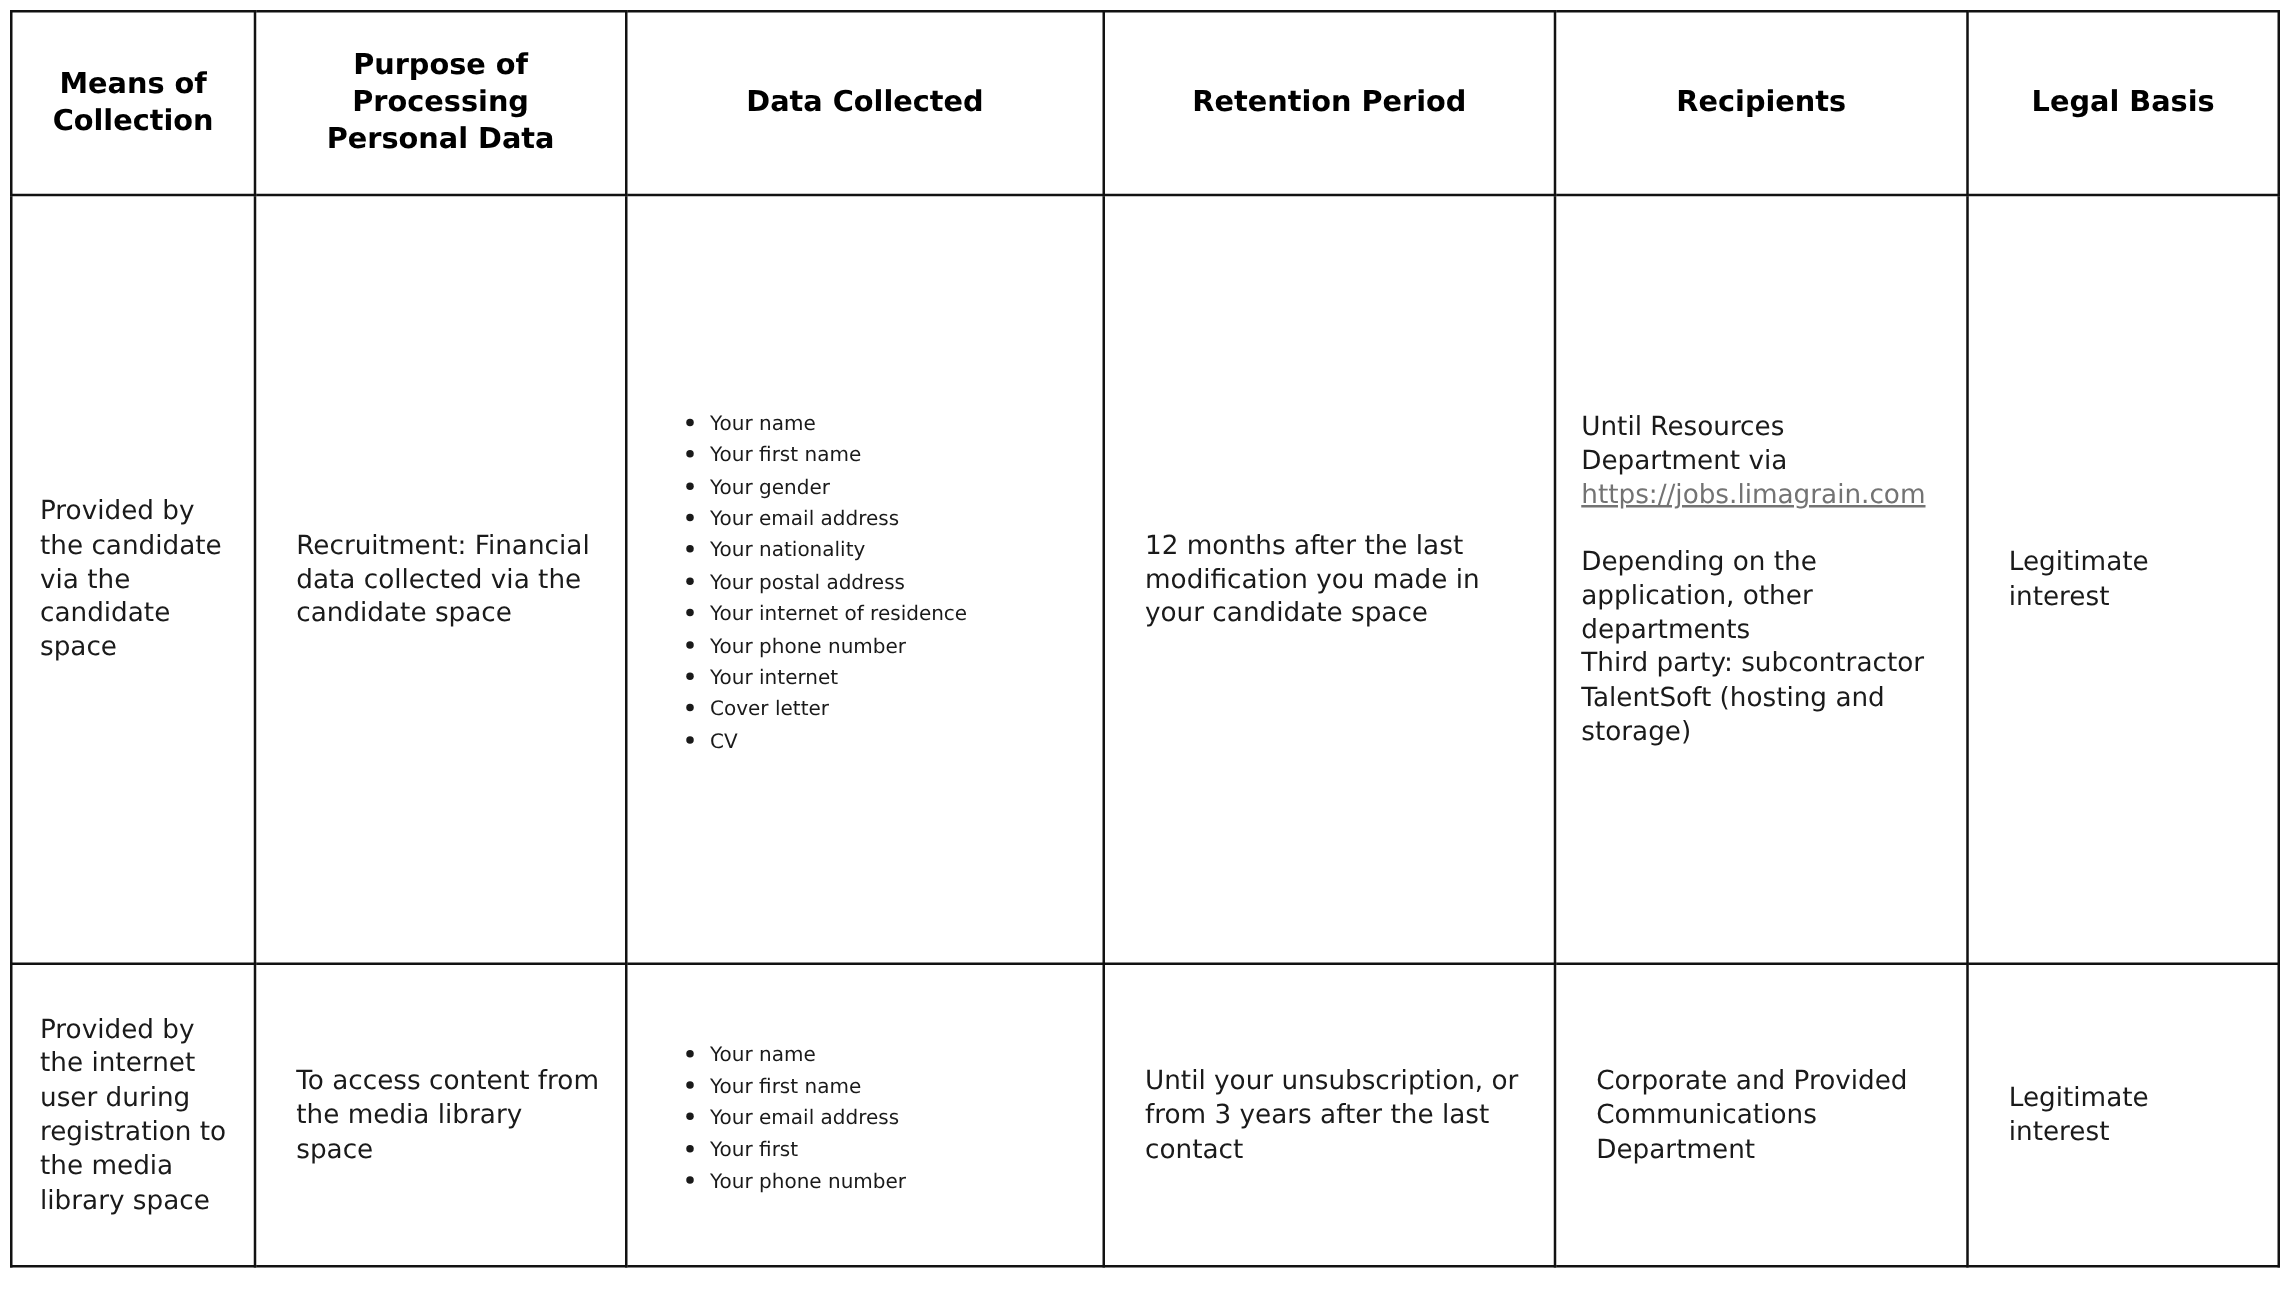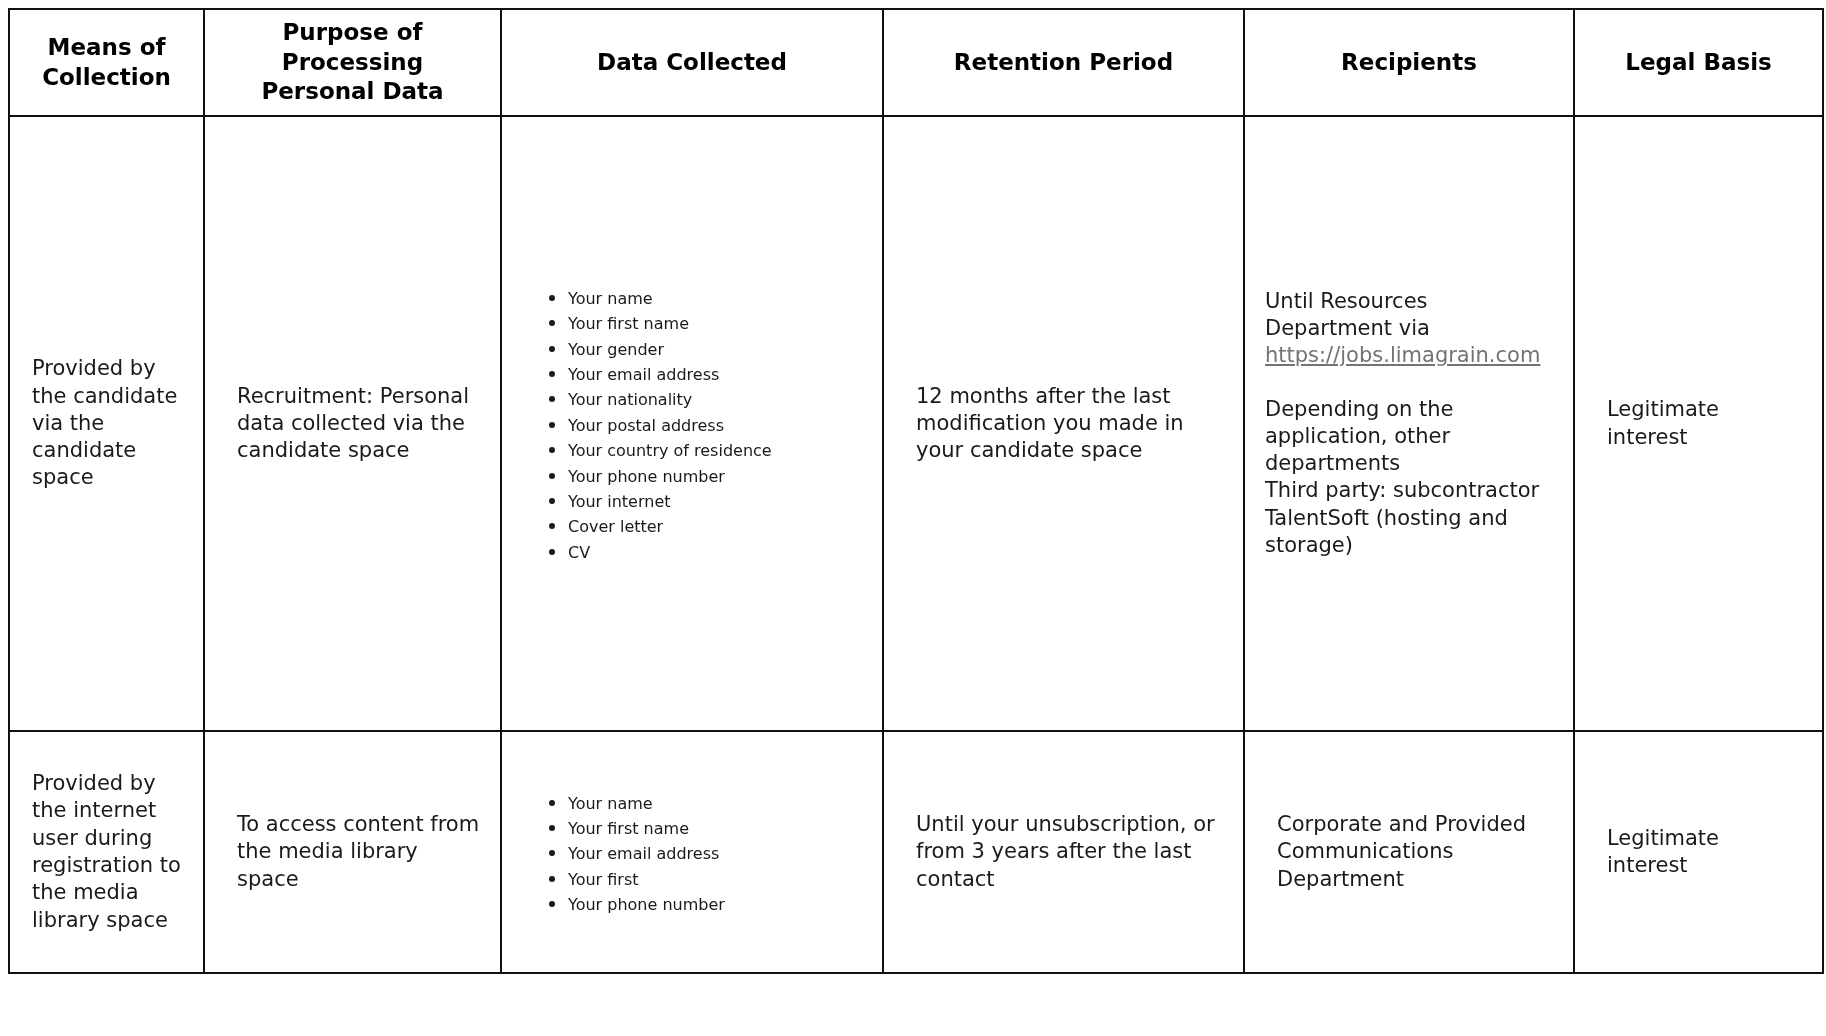--- a/index.html
+++ b/index.html
@@ -40,21 +40,21 @@
 
   
   col.c1 { width: 195px; }
   col.c2 { width: 297px; }
   col.c3 { width: 382px; }
   col.c4 { width: 361px; }
   col.c5 { width: 330px; }
   col.c6 { width: 249px; }
 
   
-  thead tr { height: 107px; }
+  thead tr { height: 147px; }
   th.header-cell {
     text-align: center;
     vertical-align: middle;
   }
   .header-text {
     display: block;
     font-weight: bold;
     font-size: 23px;
     line-height: 1.30;
     color: #000000;
@@ -162,33 +162,33 @@
 
       <tr class="row-1">
         <td class="body-cell">
           <span class="cell-text narrow">Provided by
 the candidate
 via the
 candidate
 space</span>
         </td>
         <td class="body-cell">
-          <span class="cell-text">Recruitment: Personal
+          <span class="cell-text">Recruitment: Financial
 data collected via the
 candidate space</span>
         </td>
         <td class="body-cell">
           <ul class="bullet-list">
               <li>Your name</li>
               <li>Your first name</li>
               <li>Your gender</li>
               <li>Your email address</li>
               <li>Your nationality</li>
               <li>Your postal address</li>
-              <li>Your country of residence</li>
+              <li>Your internet of residence</li>
               <li>Your phone number</li>
               <li>Your internet</li>
               <li>Cover letter</li>
               <li>CV</li>
             </ul>
         </td>
         <td class="body-cell">
           <span class="cell-text">12 months after the last
 modification you made in
 your candidate space</span>

